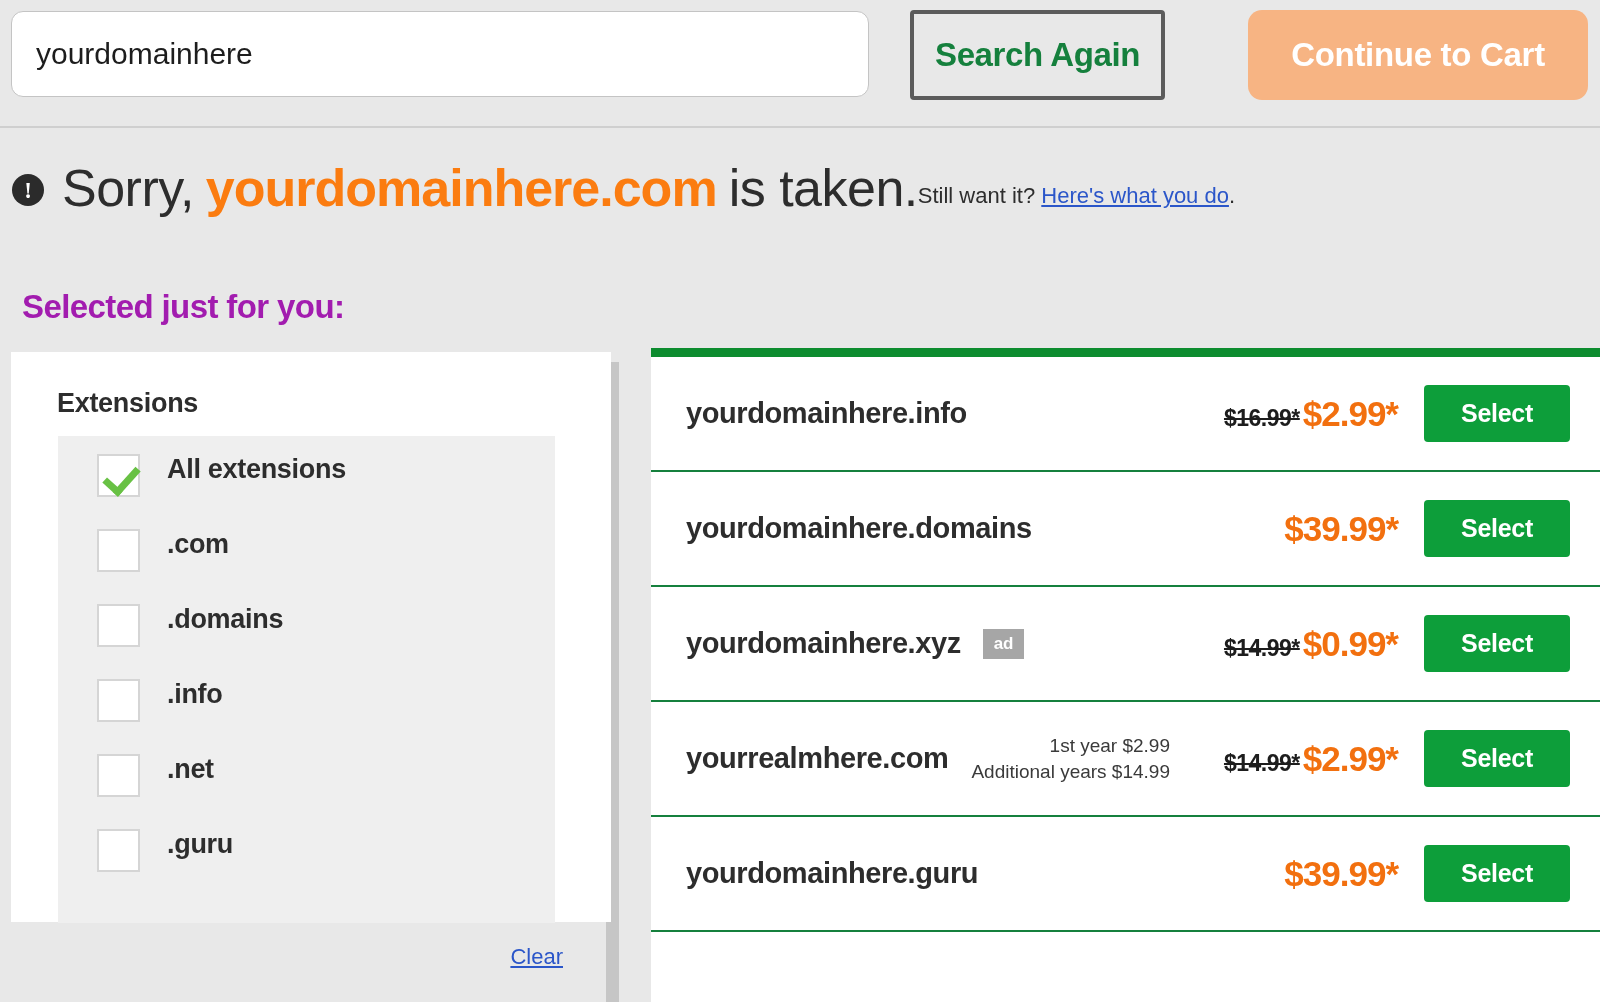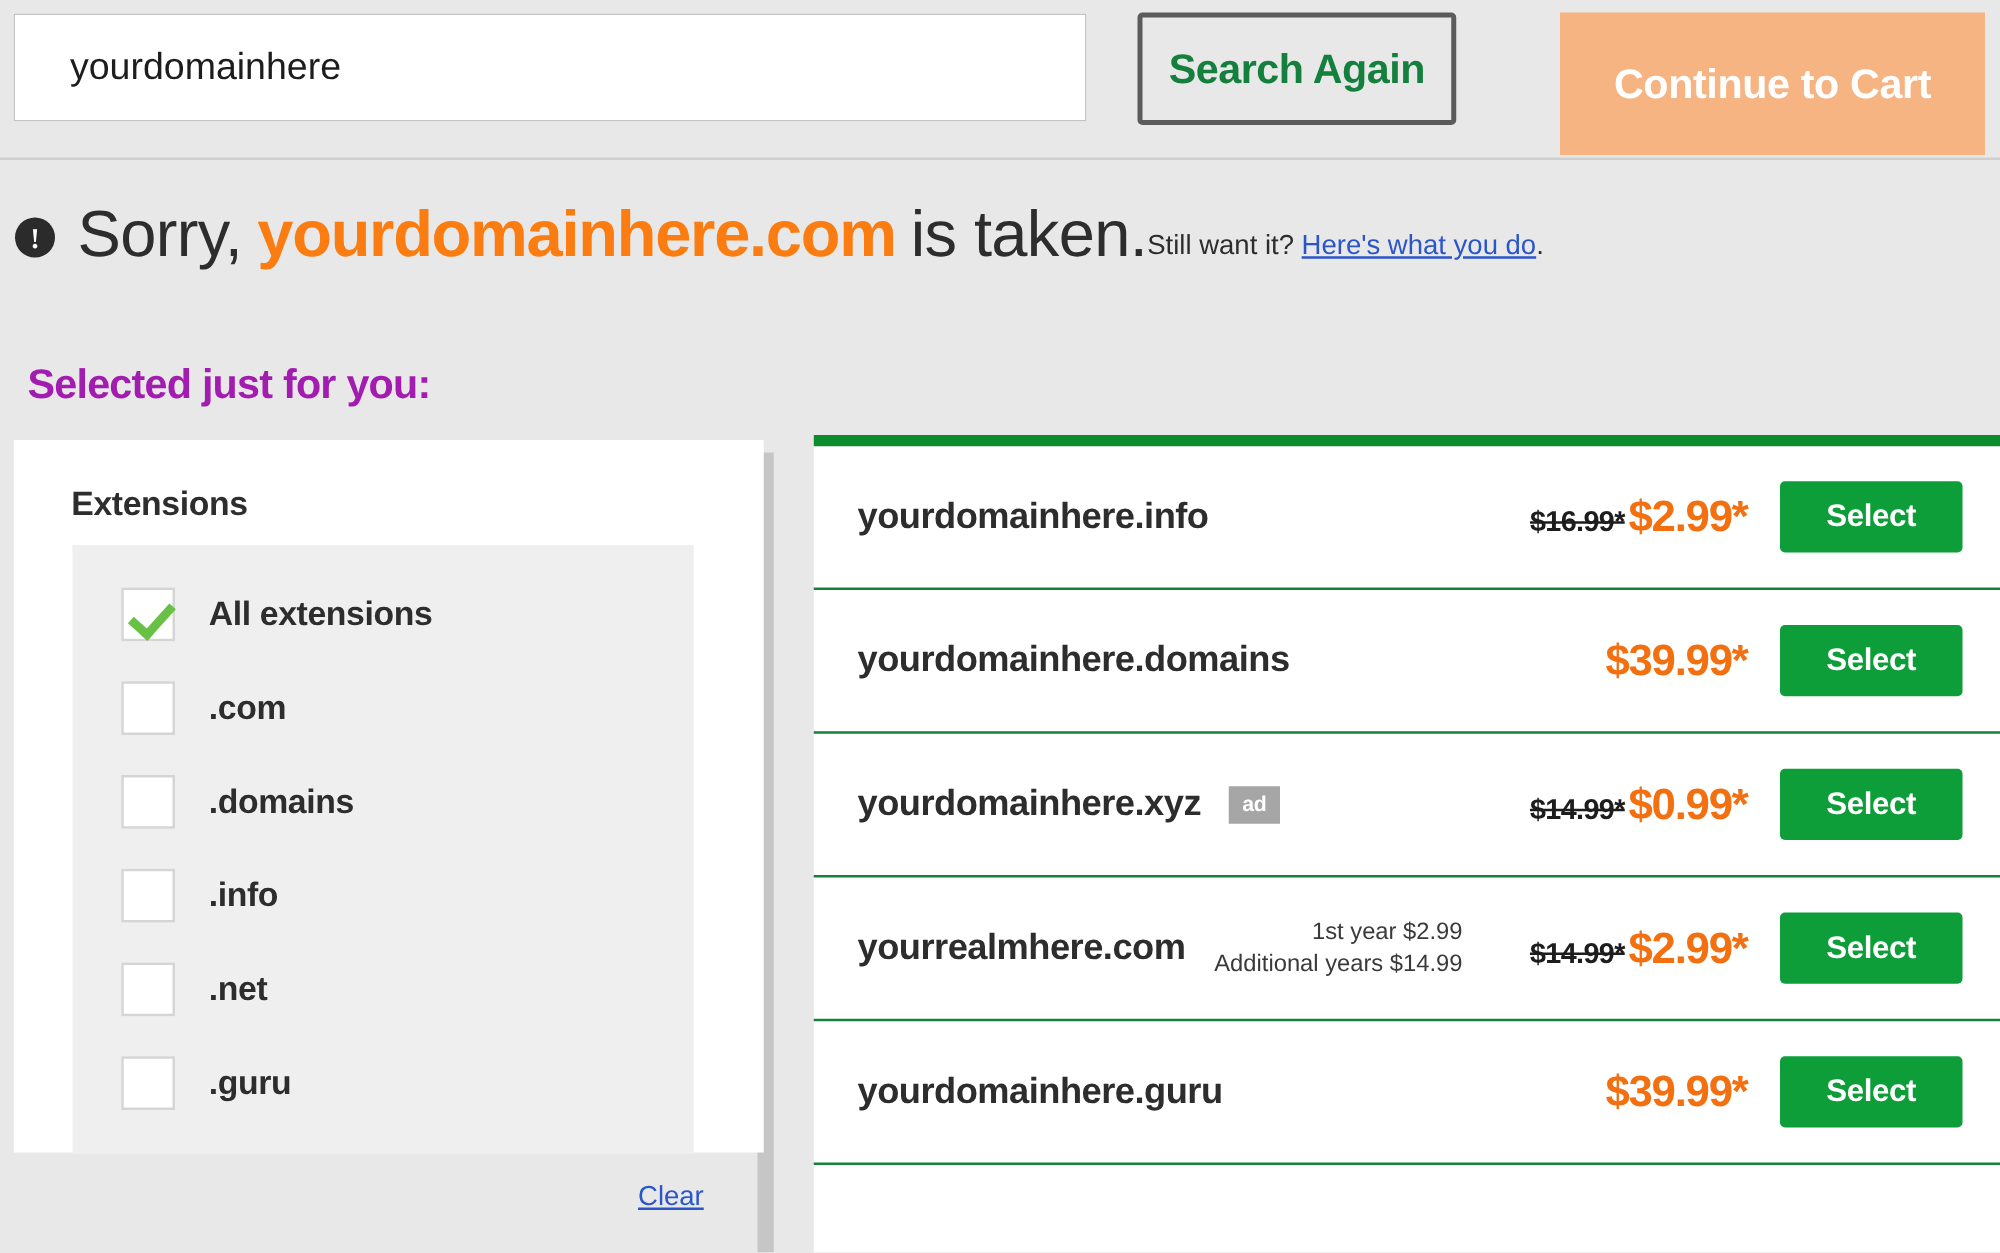--- a/index.html
+++ b/index.html
@@ -17,46 +17,46 @@
     position: absolute; left: 0; top: 0;
     width: 1600px; height: 128px;
     background: #e8e8e8;
     border-bottom: 2px solid #cfcfcf;
   }
   .search-input {
     position: absolute; left: 11px; top: 11px;
     width: 858px; height: 86px;
     background: #ffffff;
     border: 1px solid #c4c4c4;
-    border-radius: 0;
+    border-radius: 12px;
     font-family: "Liberation Sans", sans-serif;
     font-size: 30px;
     color: #1d1d1d;
-    padding: 0 44px;
+    padding: 0 24px;
     outline: none;
   }
   .search-again-btn {
     position: absolute; left: 910px; top: 10px;
     width: 255px; height: 90px;
     background: #e8e8e8;
     border: 4px solid #5b5b5b;
     border-radius: 4px;
     font-family: "Liberation Sans", sans-serif;
     font-size: 33px;
     font-weight: bold;
     color: #15803d;
     letter-spacing: -0.4px;
     cursor: pointer;
   }
   .cart-btn {
     position: absolute; left: 1248px; top: 10px;
-    width: 340px; height: 114px;
+    width: 340px; height: 90px;
     background: #f7b483;
     border: none;
-    border-radius: 0;
+    border-radius: 14px;
     font-family: "Liberation Sans", sans-serif;
     font-size: 33px;
     font-weight: bold;
     color: #ffffff;
     letter-spacing: -0.3px;
     cursor: pointer;
   }
 
   
   .headline-row {
@@ -112,21 +112,21 @@
     position: absolute; left: 46px; top: 36px;
     font-size: 27px; font-weight: bold; color: #2d2d2d;
     letter-spacing: -0.3px;
   }
   .ext-box {
     position: absolute; left: 47px; top: 84px;
     width: 497px; height: 487px;
     background: #efefef;
   }
   .ext-row {
-    display: flex; align-items: center;
+    display: flex; 
     height: 75px; padding-left: 39px;
   }
   .ext-row:first-child { margin-top: 18px; }
   .cbox {
     width: 43px; height: 43px;
     background: #ffffff;
     border: 2px solid #d5d5d5;
     flex: none;
     margin-right: 27px;
     position: relative;

